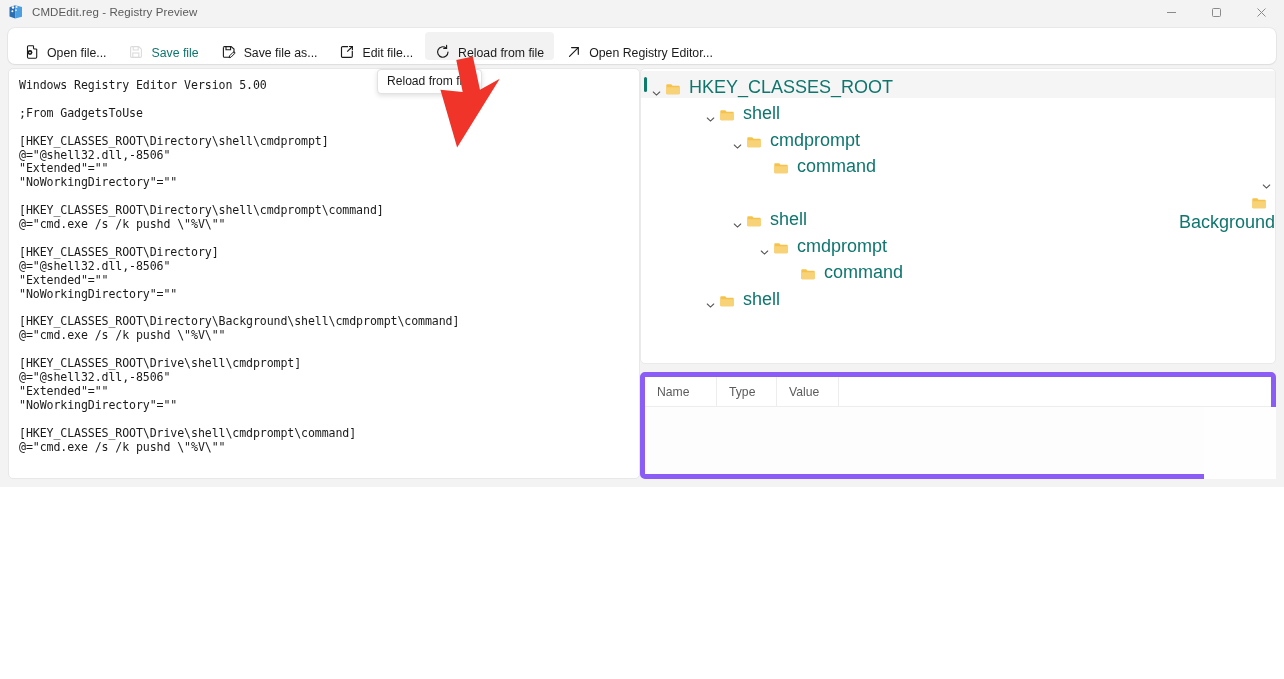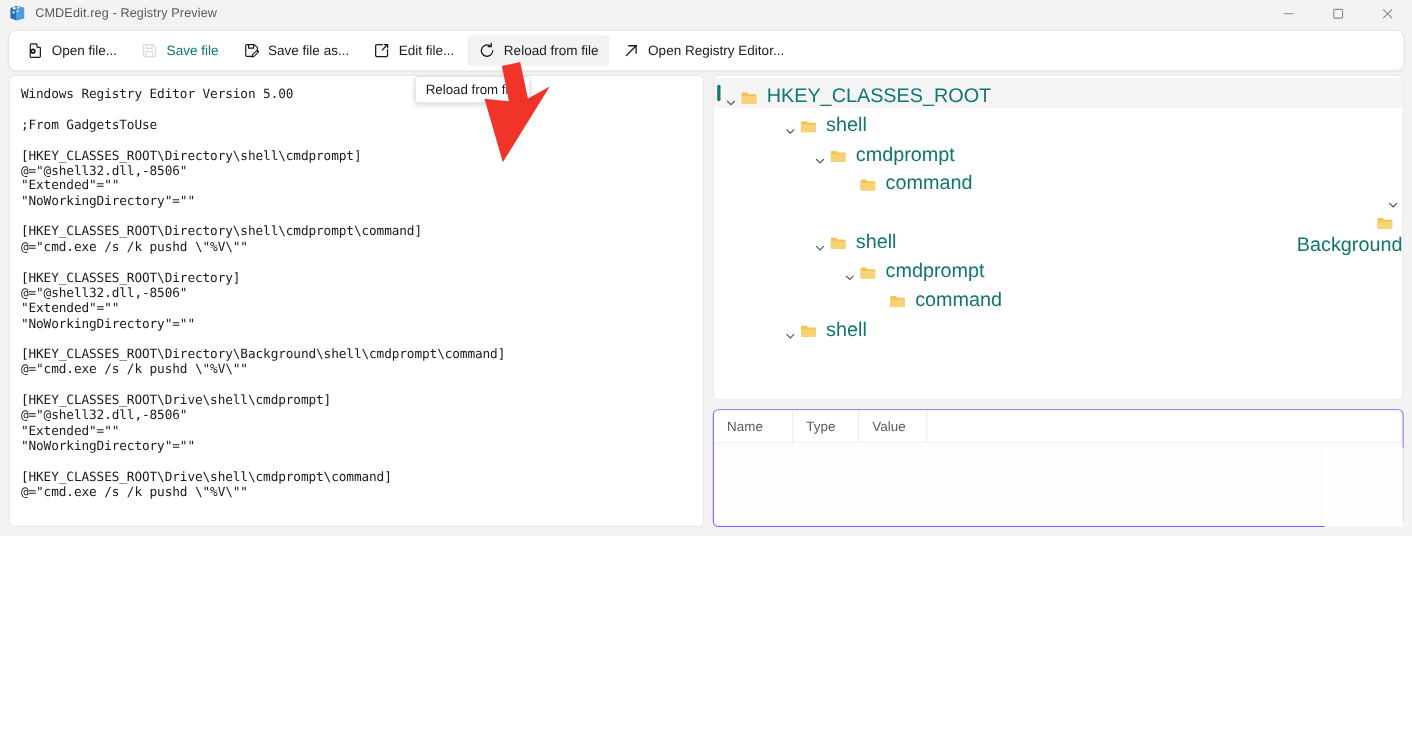--- a/index.html
+++ b/index.html
@@ -60,21 +60,21 @@
     background: #ffffff;
     border-radius: 7px;
     height: 36px;
     width: 100%;
     display: flex;
     align-items: center;
     padding: 0 6px;
     box-shadow: 0 0 0 1px rgba(0,0,0,0.045), 0 1px 2px rgba(0,0,0,0.05);
   }
   .tb-btn {
-    display: flex; align-items: center;
+    display: flex; align-items: flex-end;
     gap: 7px;
     height: 28px;
     padding: 0 10px;
     margin-right: 2px;
     border-radius: 4px;
     font-size: 12.3px;
     color: #1b1b1b;
     white-space: nowrap;
     cursor: default;
     position: relative;
@@ -83,21 +83,20 @@
   .tb-btn.disabled .ic { opacity: 0.45; }
   .tb-btn.hovered { background: #f2f2f2; }
   .ic { width: 16px; height: 16px; display: block; flex: 0 0 16px; }
   .ic svg { display: block; }
 
   
   .body {
     flex: 1 1 auto;
     display: flex;
     padding: 0 8px 8px 8px;
-    gap: 8px;
     min-height: 0;
   }
   .left-pane {
     width: 632px;
     flex: 0 0 632px;
     background: #ffffff;
     border: 1px solid #e8e8e8;
     border-radius: 5px;
     overflow: hidden;
     position: relative;
@@ -148,21 +147,21 @@
     color: #5a5a5a; font-size: 9px;
   }
   .chev svg { display:block; }
   .chev.empty { visibility: hidden; }
   .folder { width: 17px; height: 17px; flex: 0 0 17px; margin-right: 7px; }
   .folder svg { display: block; }
 
   .table-panel {
     flex: 1 1 auto;
     background: #ffffff;
-    border: 1px solid #8b5cf6;
+    border: 5px solid #8b5cf6;
     border-radius: 5px;
     overflow: hidden;
     display: flex; flex-direction: column;
     min-height: 0;
     justify-content: flex-end;
   }
   .thead {
     display: flex;
     height: 30px;
     flex: 0 0 30px;

